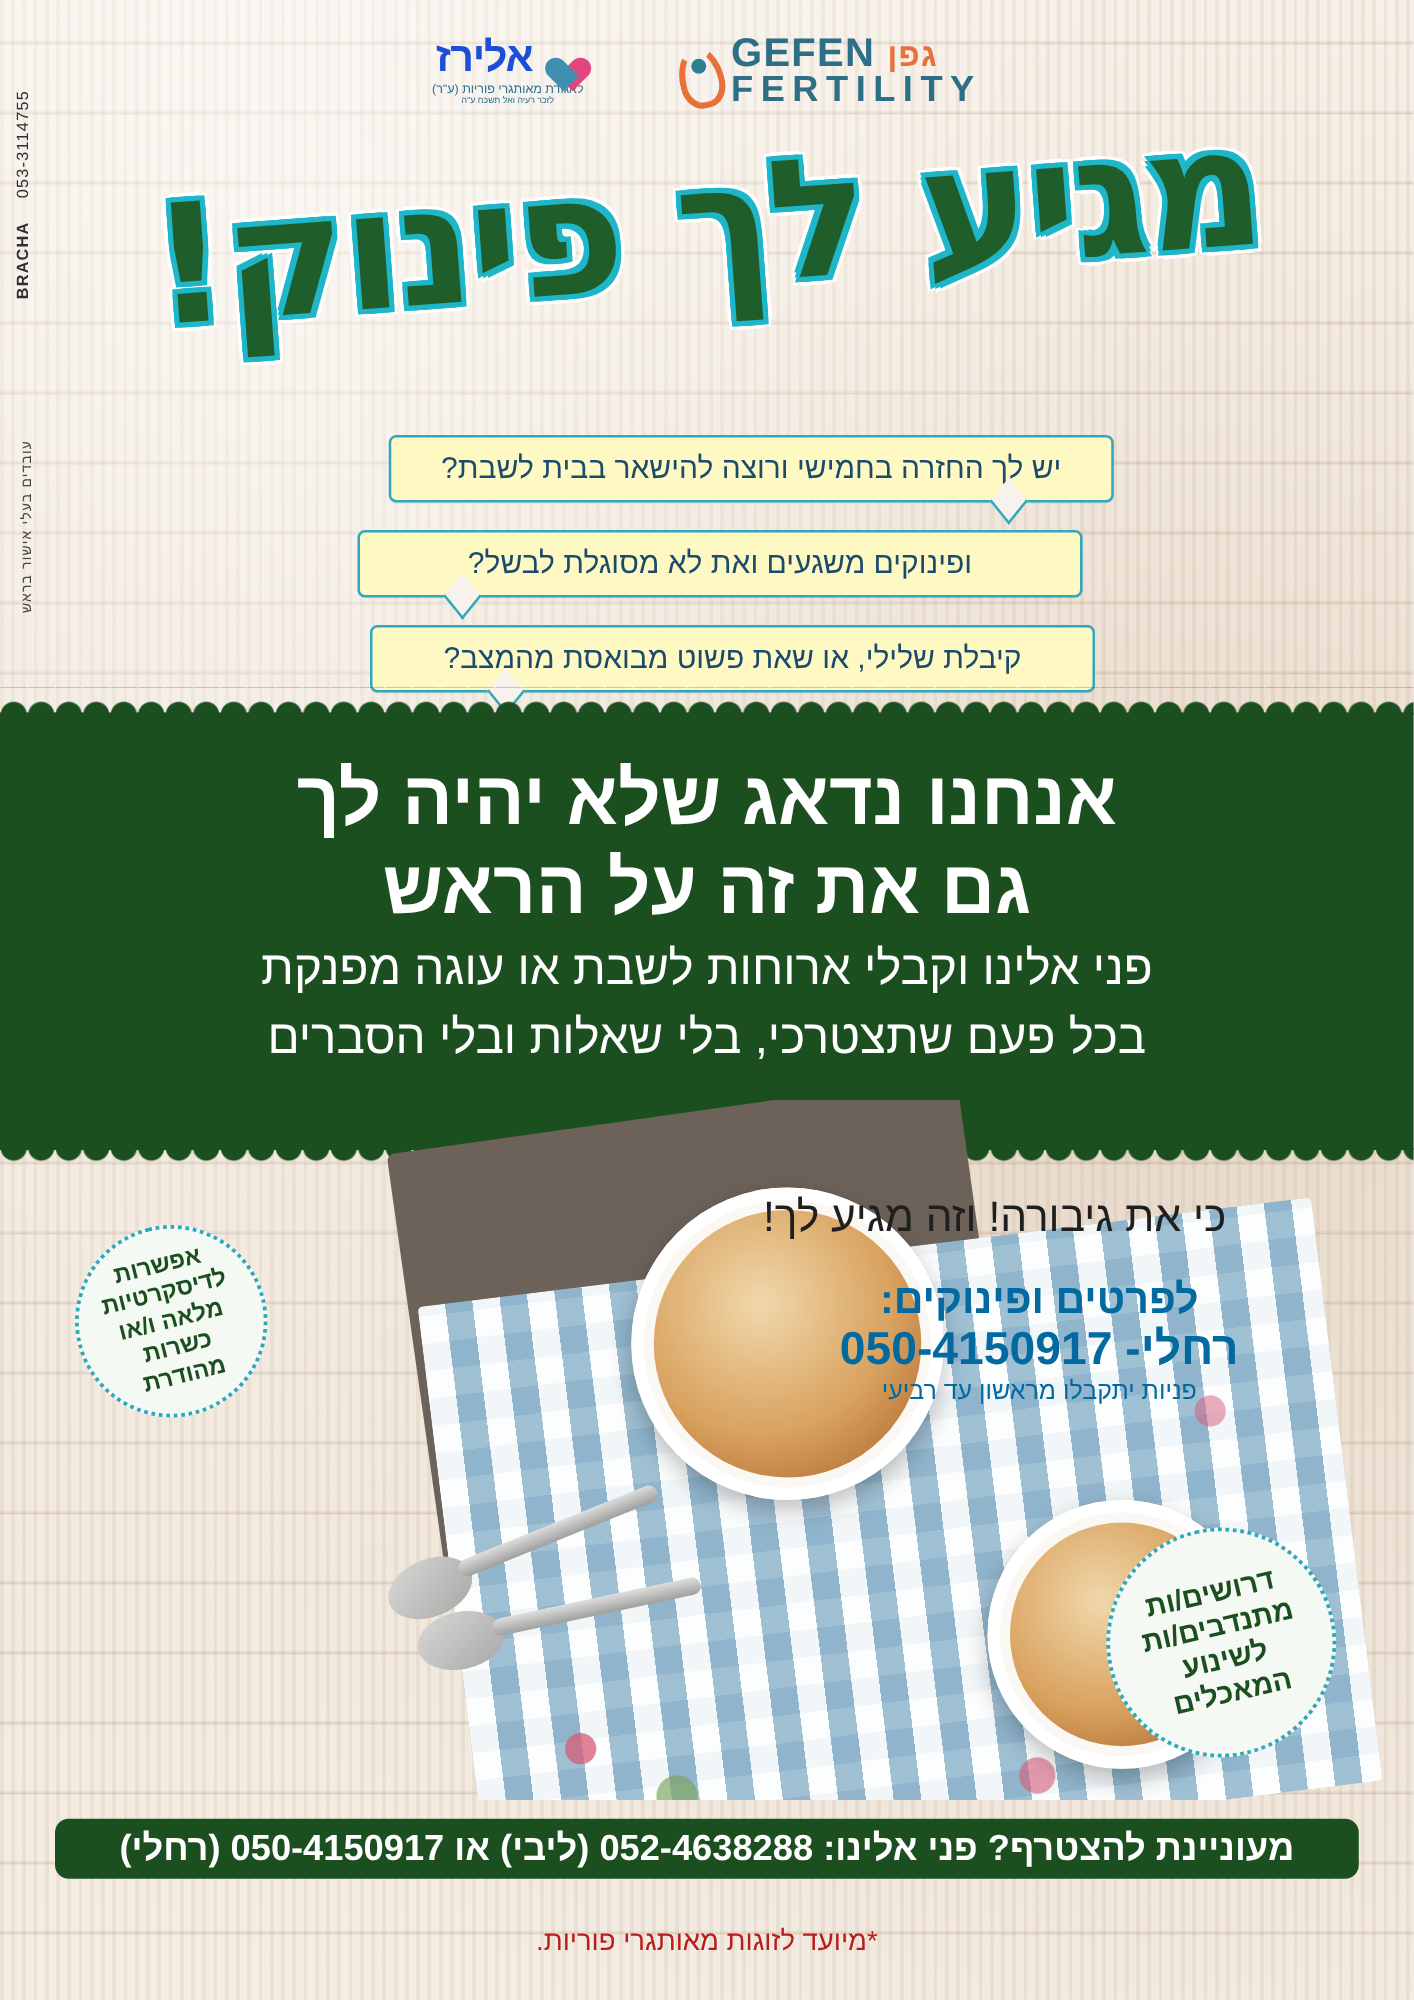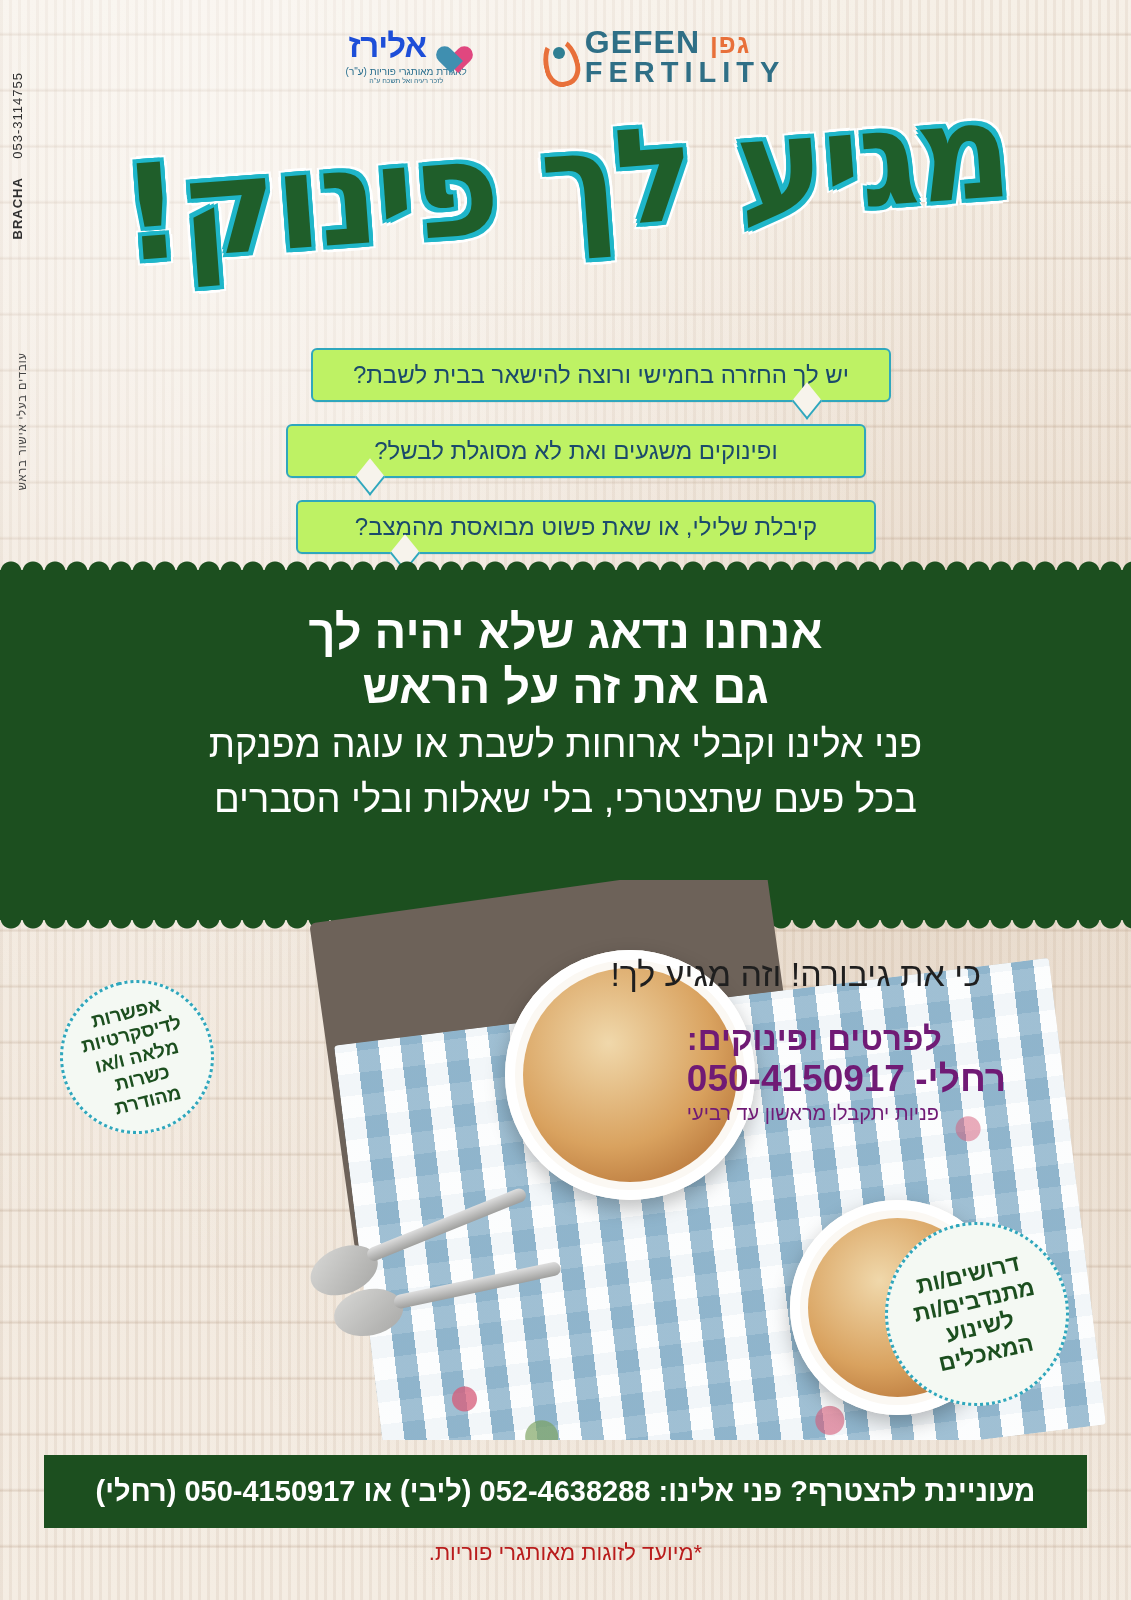--- a/index.html
+++ b/index.html
@@ -85,21 +85,21 @@
       -4px 0 0 #1fb6c9, 4px 0 0 #1fb6c9, 0 -4px 0 #1fb6c9, 0 4px 0 #1fb6c9,
       -4px -4px 0 #1fb6c9, 4px -4px 0 #1fb6c9, -4px 4px 0 #1fb6c9, 4px 4px 0 #1fb6c9,
       -7px 0 0 #ffffff, 7px 0 0 #ffffff, 0 -7px 0 #ffffff, 0 7px 0 #ffffff,
       -6px -6px 0 #ffffff, 6px -6px 0 #ffffff, -6px 6px 0 #ffffff, 6px 6px 0 #ffffff;
   }
 
   
   .bubbles{position:absolute;top:348px;left:0;width:100%;}
   .bubble{
     position:relative;margin:0 auto 22px auto;
-    background:#bef264;border:2px solid #2fa7bd;border-radius:6px;
+    background:#fef9c3;border:2px solid #2fa7bd;border-radius:6px;
     color:#1b4a6b;font-size:24px;text-align:center;
     padding:11px 18px;width:fit-content;min-width:540px;
     box-shadow:0 1px 0 rgba(0,0,0,.05);
   }
   .bubble:after{
     content:"";position:absolute;bottom:-13px;width:22px;height:22px;
     background:#f7f3ec;border-right:2px solid #2fa7bd;border-bottom:2px solid #2fa7bd;
     transform:rotate(45deg) skew(6deg,6deg);
   }
   #bubble1{margin-right:240px;margin-left:280px;}
@@ -115,30 +115,30 @@
     background:#1c4f1f;color:#fff;text-align:center;
   }
   .lace{
     position:absolute;left:0;width:100%;height:22px;
     background:
       radial-gradient(circle at 11px 0px, #1c4f1f 10px, rgba(0,0,0,0) 11px) 0 0/22px 22px repeat-x;
   }
   .lace.top{top:-20px;transform:scaleY(-1);}
   .lace.bottom{bottom:-20px;}
   .band-inner{padding-top:34px;}
-  .band-title{font-size:47px;font-weight:bold;line-height:1.18;}
+  .band-title{font-size:60px;font-weight:bold;line-height:1.18;}
   .band-text{font-size:38px;line-height:1.35;margin-top:4px;}
 
   
   .slogan{
     position:absolute;top:955px;right:150px;
     font-size:34px;color:#1f1f1f;
   }
   .contact{
-    position:absolute;top:1020px;right:125px;text-align:left;color:#701a75;
+    position:absolute;top:1020px;right:140px;text-align:center;color:#0369a1;
   }
   .contact .c1{font-size:33px;font-weight:bold;}
   .contact .c2{font-size:37px;font-weight:bold;direction:rtl;}
   .contact .c3{font-size:20px;margin-top:2px;}
 
   
   .seal{
     position:absolute;border:3px dotted #2fa7bd;border-radius:50%;
     background:#f4f9f3;display:flex;align-items:center;justify-content:center;
     text-align:center;color:#1c4f1f;font-weight:bold;line-height:1.18;
@@ -189,22 +189,22 @@
     background:linear-gradient(145deg,#d8d8d6,#a8a8a6);
   }
   .spoon:after{
     content:"";position:absolute;left:62px;top:20px;width:170px;height:14px;border-radius:8px;
     background:linear-gradient(180deg,#dedede,#9f9f9d);
   }
   .spoon.s2{left:330px;top:385px;transform:rotate(-12deg);}
 
   
   .footer-bar{
-    position:absolute;left:44px;right:44px;top:1455px;height:73px;background:#1c4f1f;color:#fff;
-    display:flex;align-items:center;justify-content:center;font-size:29px;font-weight:bold;border-radius:0;
+    position:absolute;left:44px;right:44px;top:1455px;height:48px;background:#1c4f1f;color:#fff;
+    display:flex;align-items:center;justify-content:center;font-size:29px;font-weight:bold;border-radius:11px;
   }
   .footnote{
     position:absolute;left:0;top:1540px;width:100%;text-align:center;font-size:22px;color:#b91c1c;
   }
 </style>
 </head>
 <body>
 
 <div class="wood"></div>
 

